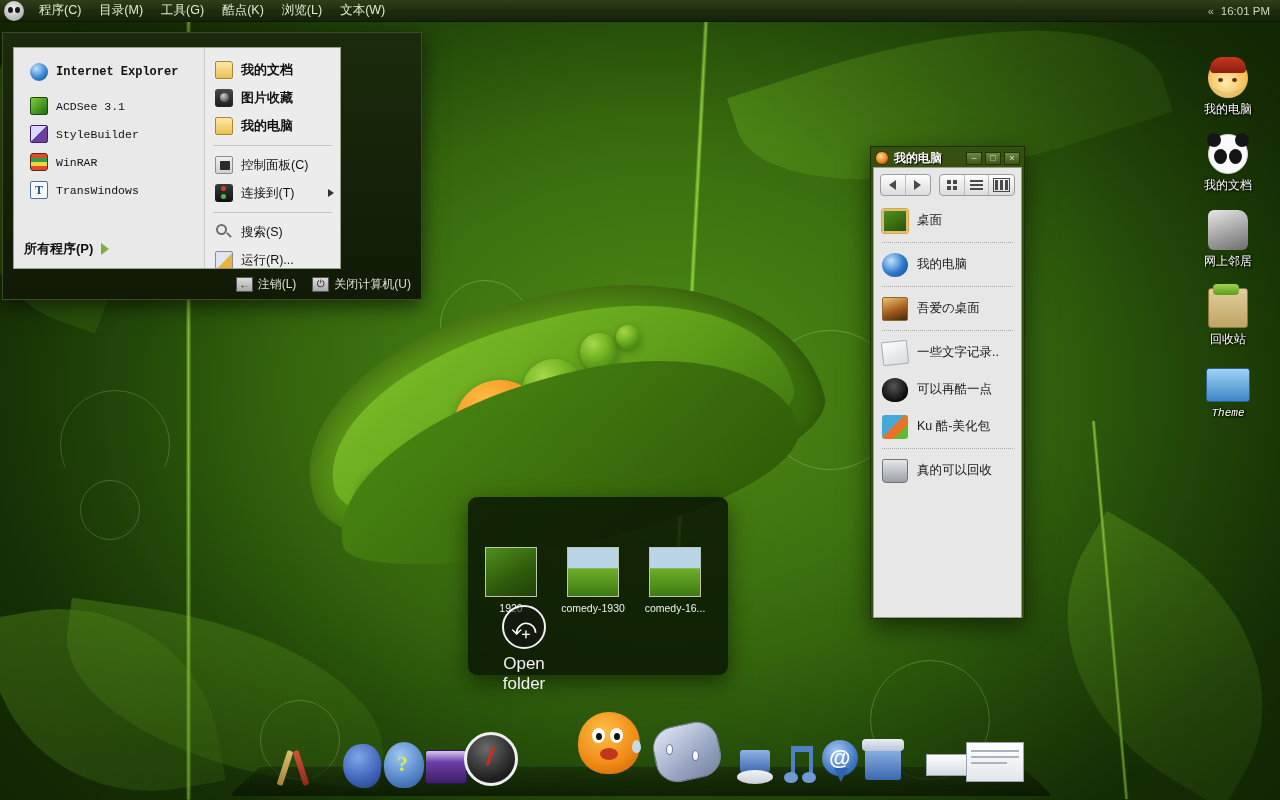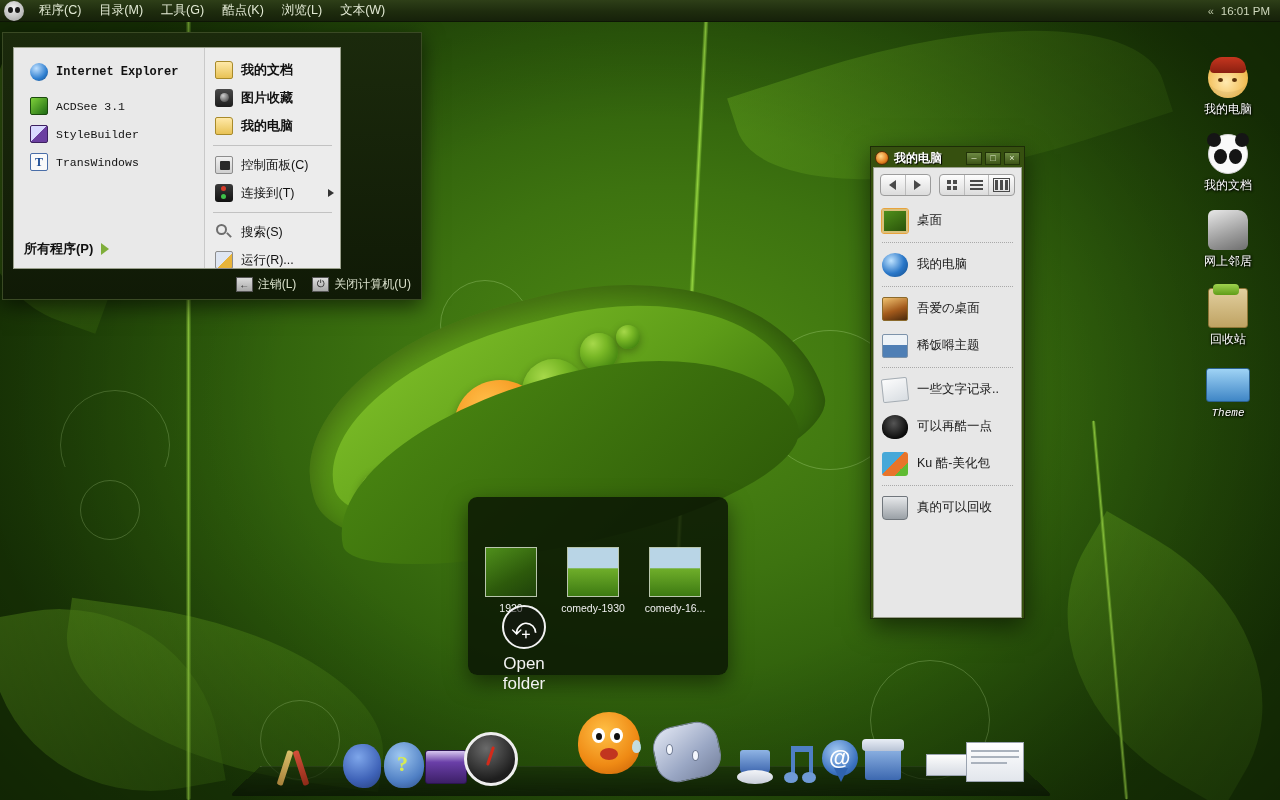--- a/index.html
+++ b/index.html
@@ -247,20 +247,24 @@
       <div style="height:6px"></div>
       <div class="sm-entry">
         <span class="sm-ico" style="background:linear-gradient(135deg,#7fd13a,#1f6b14);border:1px solid #1b4a0e;"></span>
         <span class="sm-label">ACDSee 3.1</span>
       </div>
       <div class="sm-entry">
         <span class="sm-ico" style="background:linear-gradient(135deg,#d9d9ff 0 50%,#6b3fa0 50% 100%);border:1px solid #3d2060;"></span>
         <span class="sm-label">StyleBuilder</span>
       </div>
       <div class="sm-entry">
+        <span class="sm-ico" style="background:repeating-linear-gradient(180deg,#e04b2a 0 4px,#2f9e4a 4px 8px,#f2d43c 8px 12px);border:1px solid #5a2c0a;border-radius:3px;"></span>
+        <span class="sm-label">WinRAR</span>
+      </div>
+      <div class="sm-entry">
         <span class="sm-ico" style="background:#fafafa;border:1px solid #4a6ea8;color:#1f4e96;font:bold 12px 'Liberation Serif',serif;display:flex;align-items:center;justify-content:center;">T</span>
         <span class="sm-label">TransWindows</span>
       </div>
 
       <div id="sm-allprog">
         <span class="lbl">所有程序(P)</span>
         <span class="arrow"></span>
       </div>
     </div>
 
@@ -381,24 +385,20 @@
     <div class="mc-item">
       <span class="mc-ico" style="background:radial-gradient(circle at 35% 32%,#bfe3ff,#2a77c8 55%,#134a86);border-radius:50%;"></span>
       <span class="mc-lbl">我的电脑</span>
     </div>
     <div class="mc-sep"></div>
 
     <div class="mc-item">
       <span class="mc-ico" style="background:linear-gradient(160deg,#f0c270,#a35a1c 55%,#4a2a0c);border:1px solid #8b6a2c;"></span>
       <span class="mc-lbl">吾爱の桌面</span>
     </div>
-    <div class="mc-item">
-      <span class="mc-ico" style="background:linear-gradient(180deg,#eef3f7 0 45%,#4f7fb5 45% 100%);border:1px solid #7d93aa;border-radius:2px;"></span>
-      <span class="mc-lbl">稀饭嘚主题</span>
-    </div>
     <div class="mc-sep"></div>
 
     <div class="mc-item">
       <span class="mc-ico" style="background:linear-gradient(160deg,#fcfcfc,#d8dde2);border:1px solid #a5adb4;transform:rotate(-6deg);"></span>
       <span class="mc-lbl">一些文字记录..</span>
     </div>
     <div class="mc-item">
       <span class="mc-ico" style="background:radial-gradient(ellipse at 45% 35%,#555,#0c0c0c 70%);border-radius:50% 50% 45% 45%;"></span>
       <span class="mc-lbl">可以再酷一点</span>
     </div>

